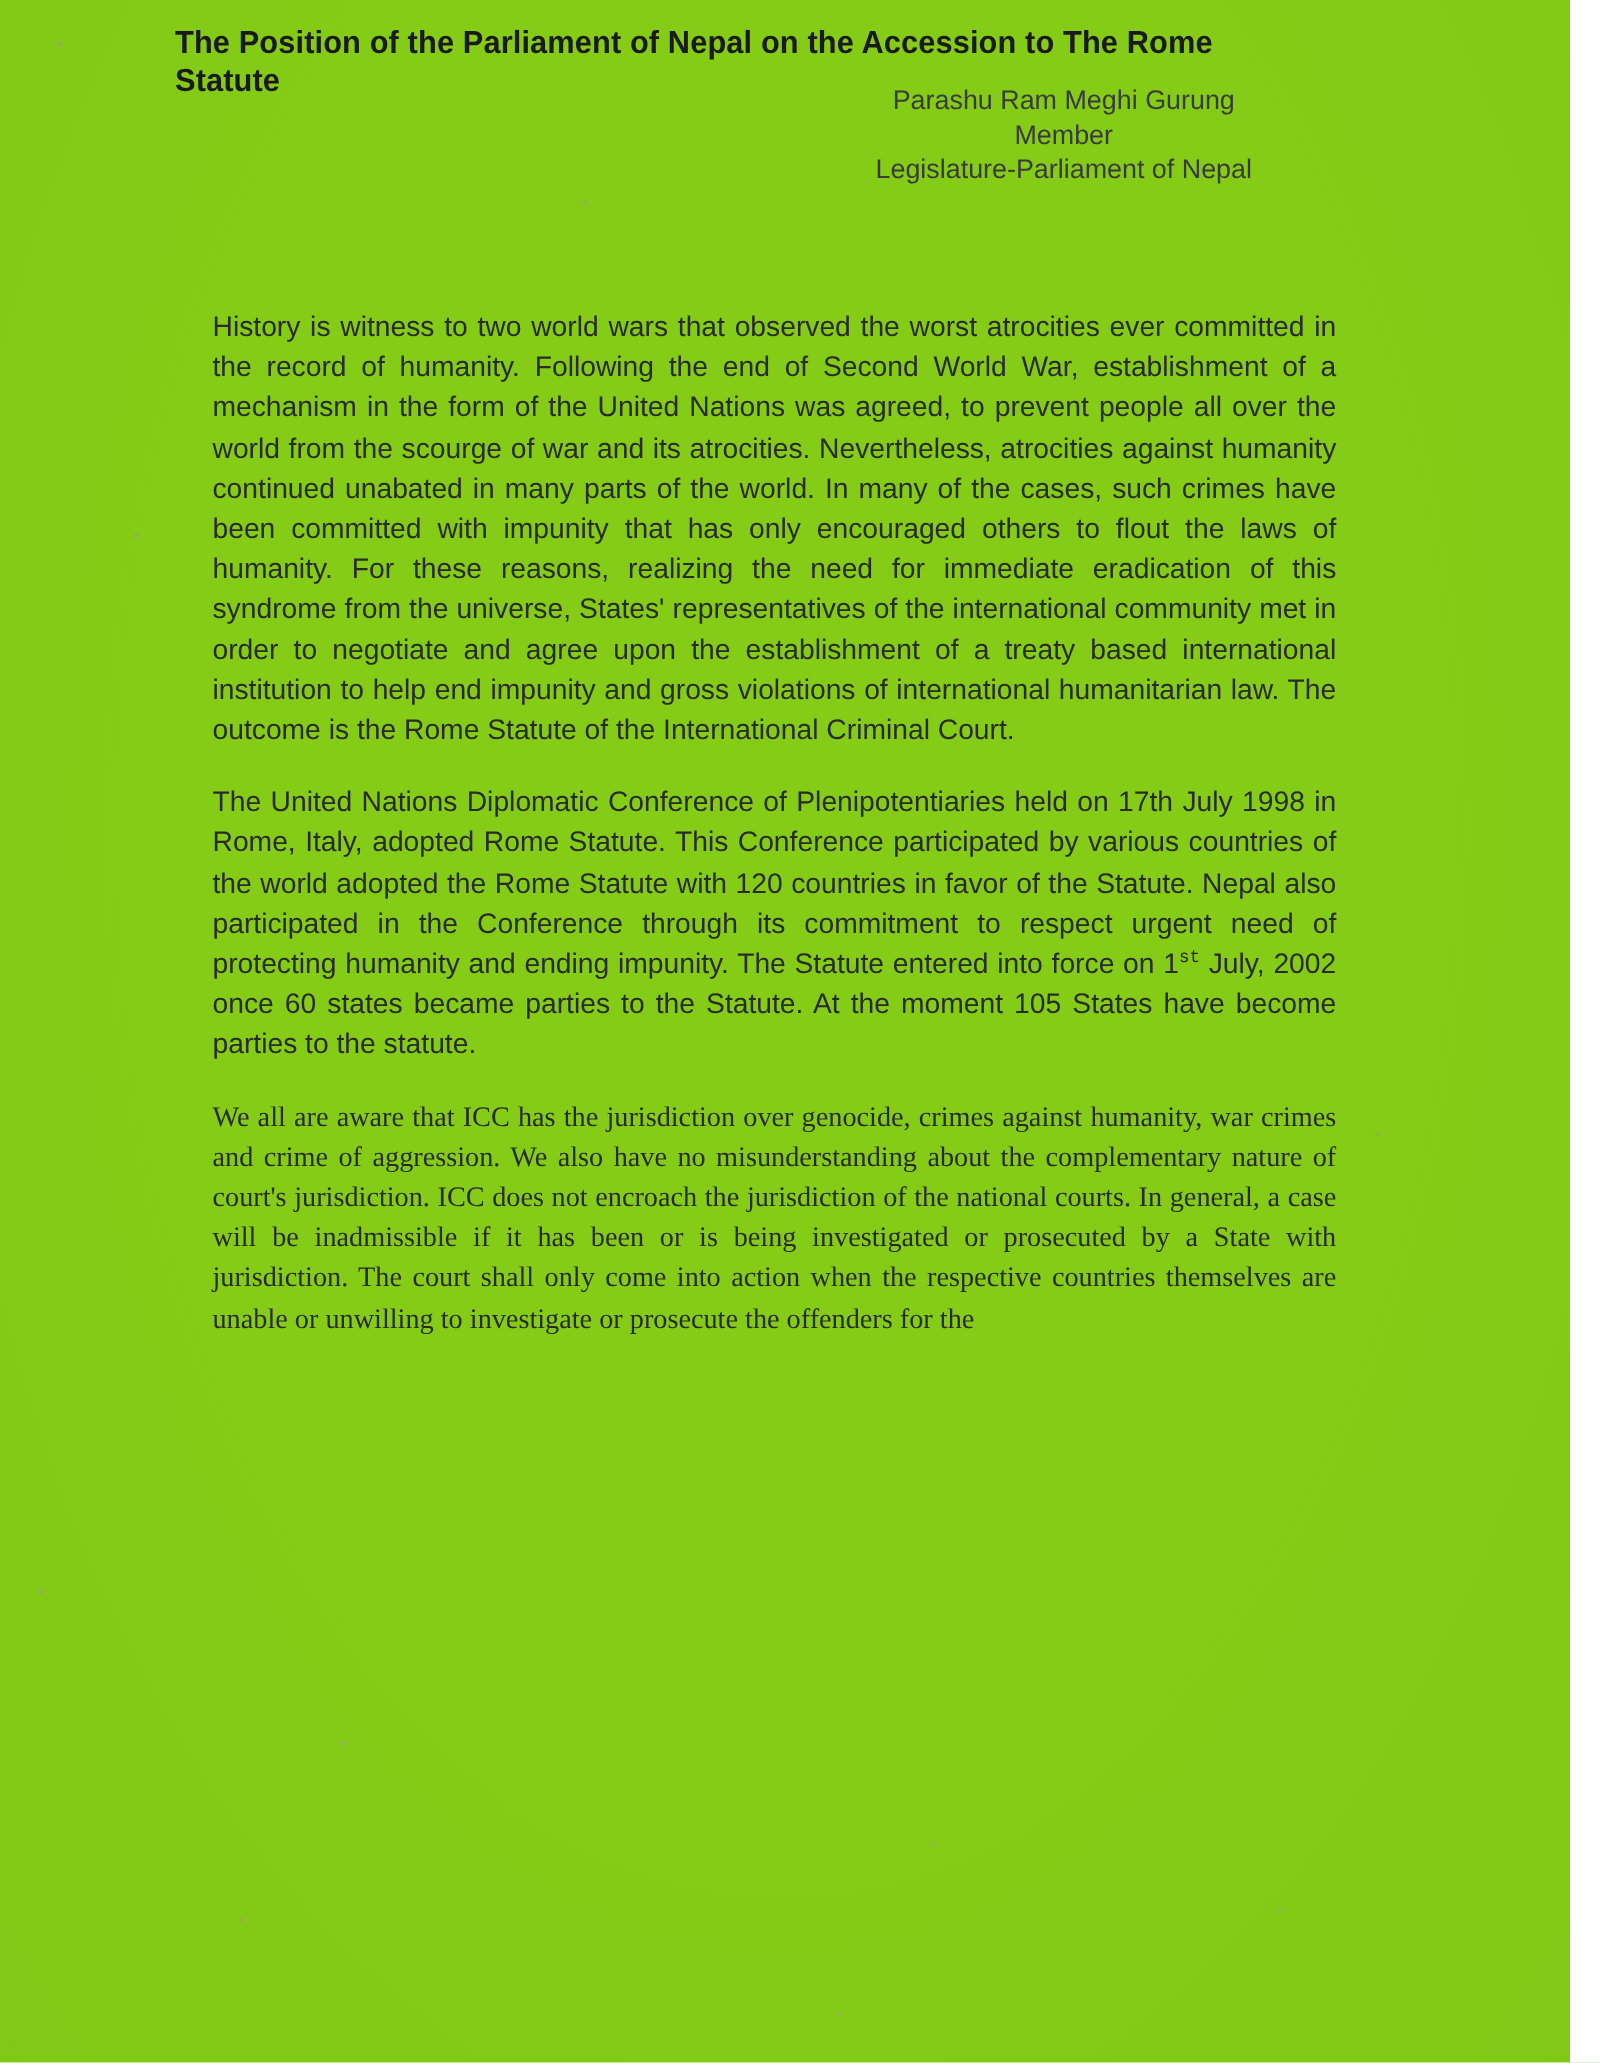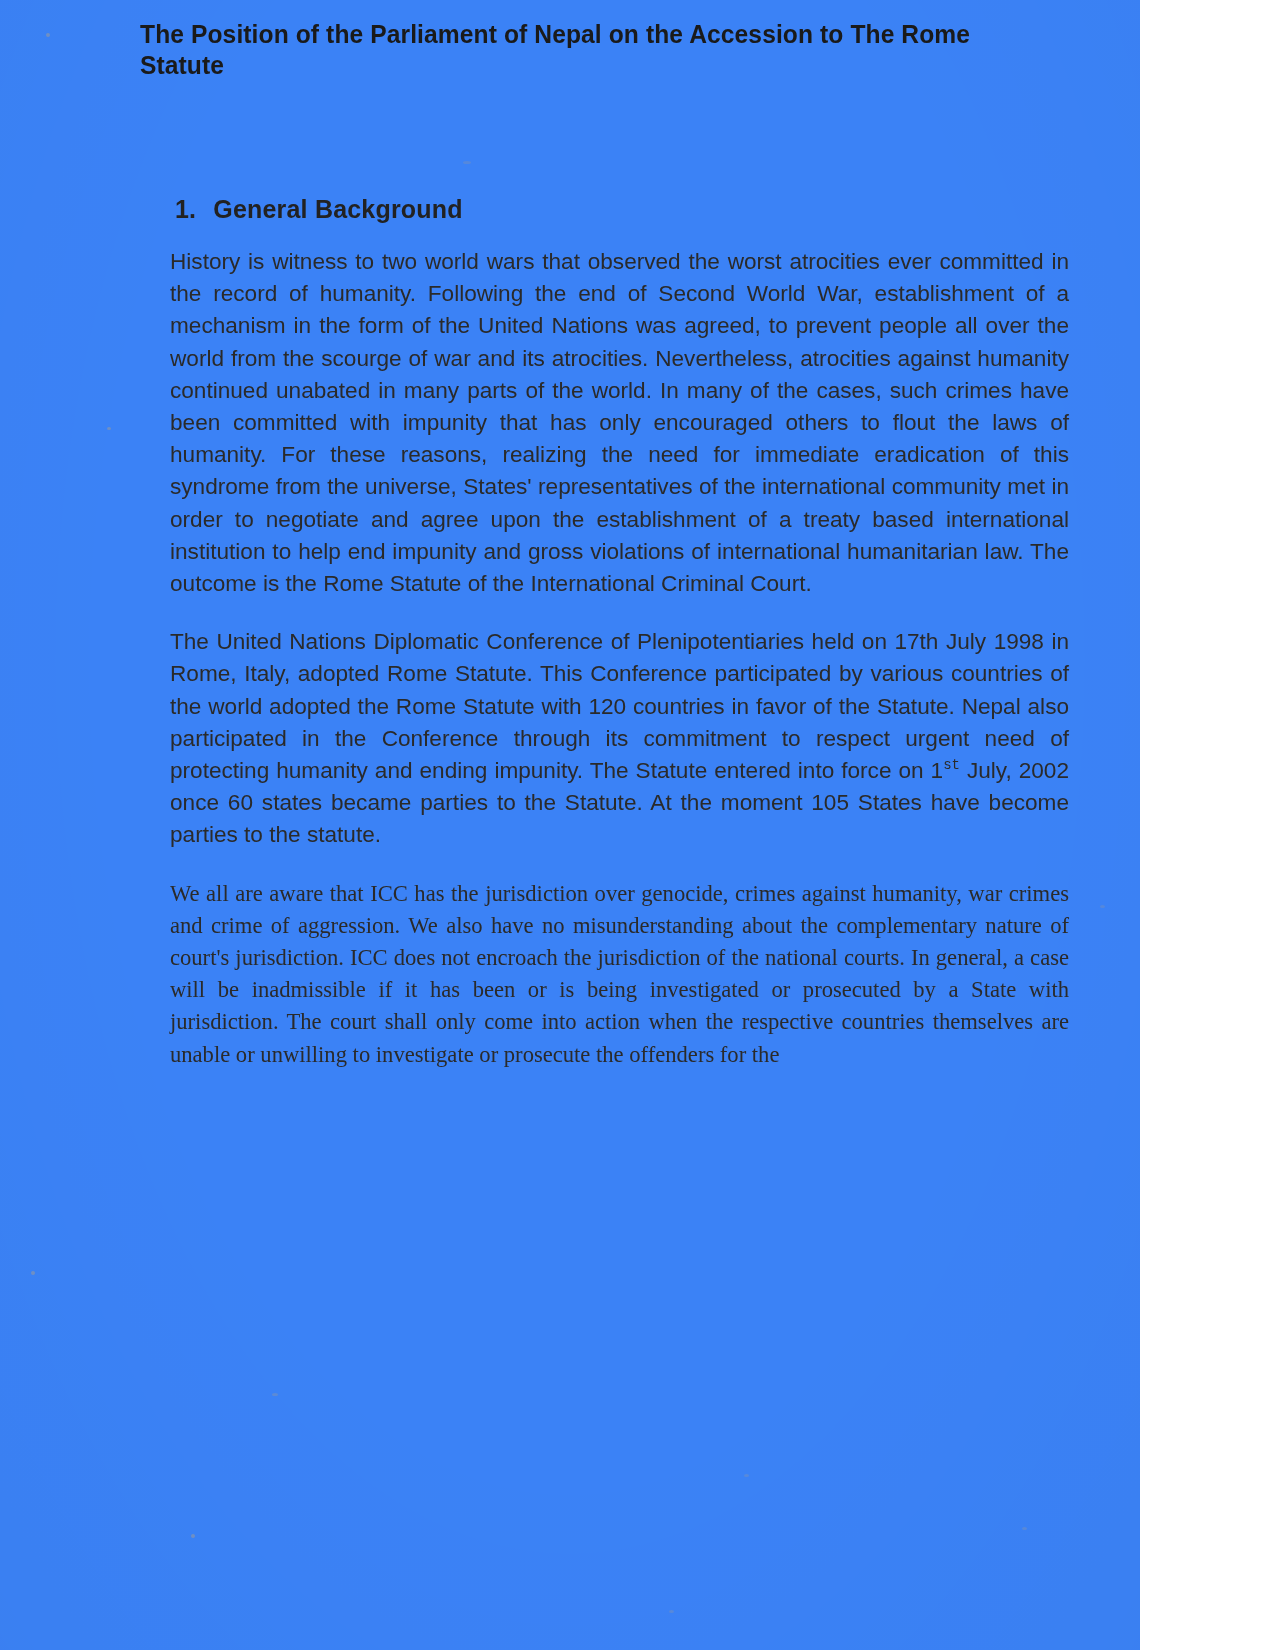--- a/index.html
+++ b/index.html
@@ -5,23 +5,23 @@
   html, body {
     margin: 0;
     padding: 0;
     background: #ffffff;
   }
   body {
     font-family: "Liberation Sans", sans-serif;
   }
   .page {
     position: relative;
-    width: 1140px;
+    width: 1256px;
     height: 1650px;
-    background: #3b82f6;
+    background: #84cc16;
     overflow: hidden;
     box-sizing: border-box;
   }
   
   .paper-tint {
     position: absolute;
     inset: 0;
     background:
       radial-gradient(ellipse at 50% 40%, rgba(255,255,255,0) 55%, rgba(0,0,0,0.018) 100%);
     pointer-events: none;
@@ -104,24 +104,26 @@
   <div class="speck" style="left:191px; top:1534px;width:4px; height:4px;"></div>
   <div class="speck" style="left:272px; top:1393px;width:6px; height:3px; opacity:0.35;"></div>
   <div class="speck" style="left:744px; top:1474px;width:5px; height:3px; opacity:0.3;"></div>
   <div class="speck" style="left:669px; top:1610px;width:5px; height:3px; opacity:0.3;"></div>
   <div class="speck" style="left:1022px;top:1527px;width:5px; height:3px; opacity:0.3;"></div>
   <div class="speck" style="left:463px; top:161px; width:8px; height:3px; opacity:0.28;"></div>
   <div class="speck" style="left:1100px;top:905px; width:5px; height:3px; opacity:0.28;"></div>
 
   <h1 class="doc-title">The Position of the Parliament of Nepal on the Accession to The Rome Statute</h1>
 
+  <div class="byline">
+    <div>Parashu Ram Meghi Gurung</div>
+    <div>Member</div>
+    <div>Legislature-Parliament of Nepal</div>
+  </div>
 
-  <h2 class="section-heading">
-    <span class="num">1.</span><span>General Background</span>
-  </h2>
 
   <div class="body-text">
     <p>History is witness to two world wars that observed the worst atrocities ever committed in the record of humanity. Following the end of Second World War, establishment of a mechanism in the form of the United Nations was agreed, to prevent people all over the world from the scourge of war and its atrocities. Nevertheless, atrocities against humanity continued unabated in many parts of the world. In many of the cases, such crimes have been committed with impunity that has only encouraged others to flout the laws of humanity. For these reasons, realizing the need for immediate eradication of this syndrome from the universe, States' representatives of the international community met in order to negotiate and agree upon the establishment of a treaty based international institution to help end impunity and gross violations of international humanitarian law. The outcome is the Rome Statute of the International Criminal Court.</p>
 
     <p><span>The United Nations Diplomatic Conference of Plenipotentiaries held on 17th July 1998 in Rome, Italy, adopted Rome Statute. This Conference participated by various countries of the world adopted the Rome Statute with 120 countries in favor of the Statute. Nepal also participated in the Conference through its commitment to respect urgent need of protecting humanity and ending impunity. The Statute entered into force on 1</span><sup>st</sup><span> July, 2002 once 60 states became parties to the Statute. At the moment 105 States have become parties to the statute.</span></p>
 
     <p>We all are aware that ICC has the jurisdiction over genocide, crimes against humanity, war crimes and crime of aggression. We also have no misunderstanding about the complementary nature of court's jurisdiction. ICC does not encroach the jurisdiction of the national courts. In general, a case will be inadmissible if it has been or is being investigated or prosecuted by a State with jurisdiction. The court shall only come into action when the respective countries themselves are unable or unwilling to investigate or prosecute the offenders for the</p>
   </div>
 
 </div>

